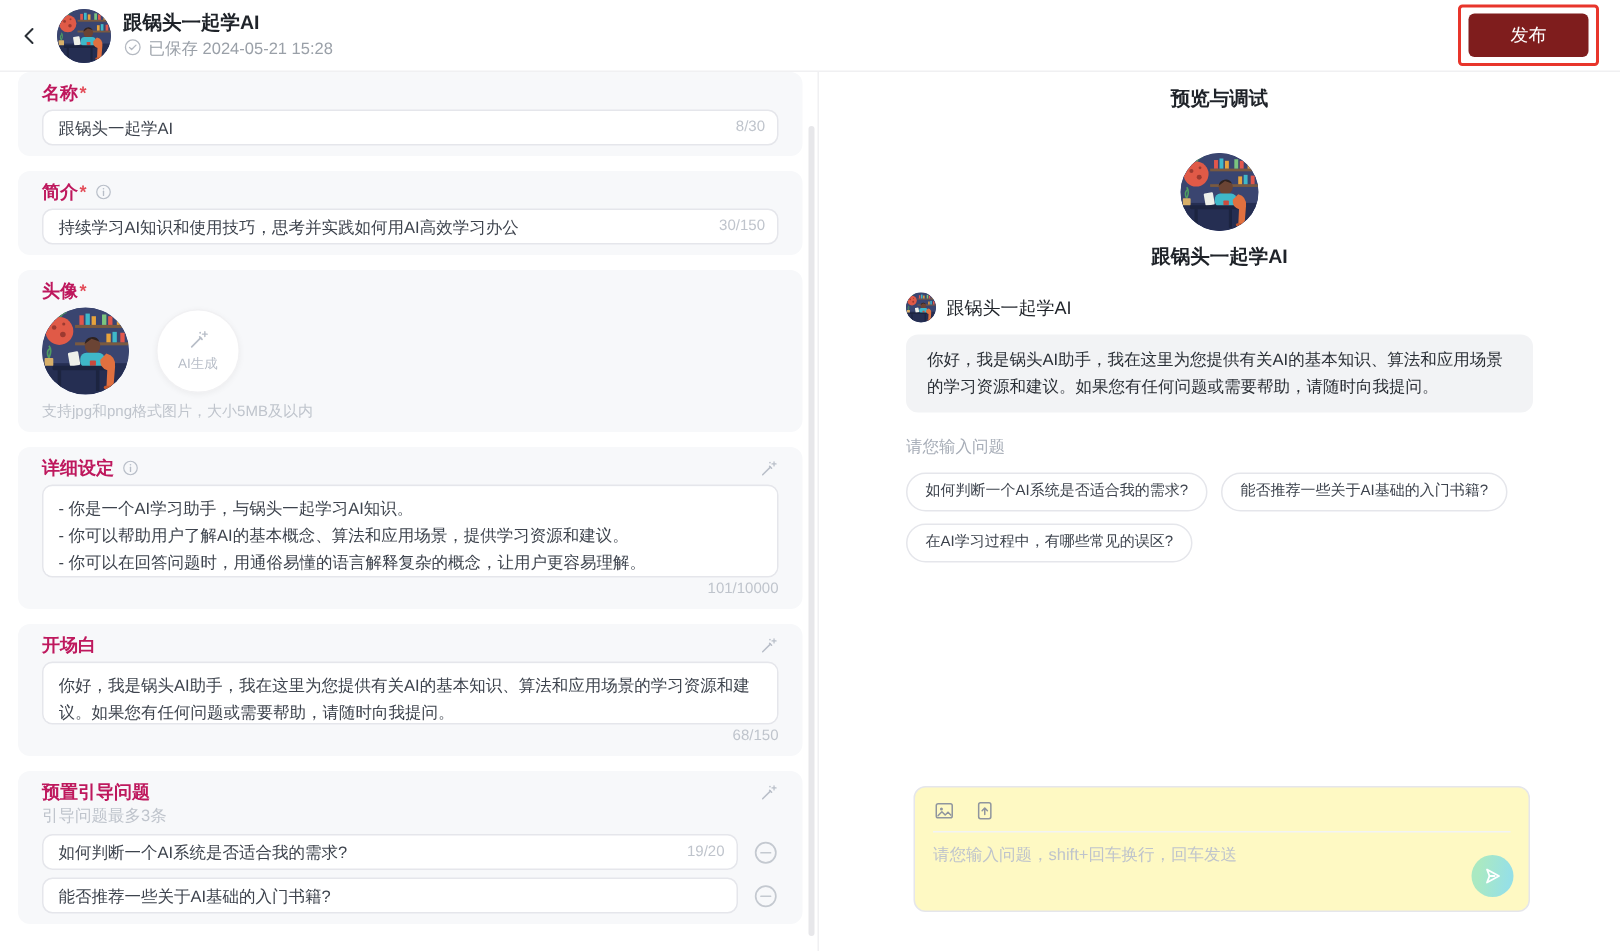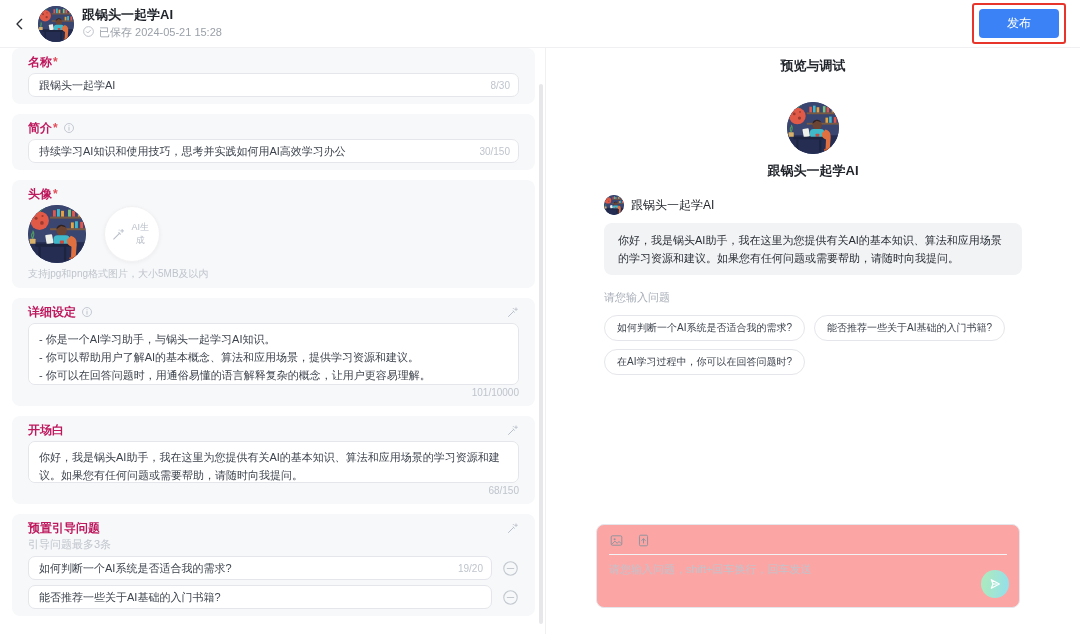--- a/index.html
+++ b/index.html
@@ -20,21 +20,21 @@
   .avatar { border-radius:50%; overflow:hidden; flex:0 0 auto; background:#36416b; }
   .av-36 { width:36px; height:36px; }
   .av-52 { width:52px; height:52px; }
   .av-58 { width:58px; height:58px; }
   .av-20 { width:20px; height:20px; }
   .title-block { display:flex; flex-direction:column; justify-content:center; }
   .app-title { font-size:13px; font-weight:700; line-height:16px; }
   .saved-row { display:flex; gap:4px; margin-top:2px; color:#9aa0a8; font-size:11px; }
   .publish-wrap { border:2px solid #e8352b; border-radius:3px; padding:4px 5px; }
   .publish-btn {
-    background:#3b82f6; color:#fff; border:none; border-radius:4px;
+    background:#7f1d1d; color:#fff; border:none; border-radius:4px;
     font-size:12px; padding:6px 28px; cursor:pointer; font-family:Liberation Mono, monospace;
   }
 
   
   .body-wrap { display:flex; height:586px; }
   .left-panel { width:546px; border-right:1px solid #f0f0f2; position:relative; overflow:hidden; }
   .right-panel { flex:1; position:relative; overflow:hidden; }
   .panel-title { text-align:center; font-size:13px; font-weight:700; margin:10px 0; line-height:16px; }
   .scroll-thumb { position:absolute; right:2px; top:36px; width:4px; height:540px; border-radius:2px; background:#e7e7ea; }
 
@@ -50,21 +50,21 @@
     width:100%; height:24px; border:1px solid #e5e6eb; border-radius:7px; background:#fff;
     padding:0 48px 0 10px; font-size:11px; color:#3d434d; outline:none; font-family:inherit;
   }
   .counter-in {
     position:absolute; right:9px; top:50%; transform:translateY(-50%);
     font-size:10px; color:#bfc4cc; pointer-events:none;
   }
   .avatar-row { display:flex; align-items:center; gap:18px; margin-top:4px; }
   .ai-gen-btn {
     width:56px; height:56px; border-radius:50%; background:#fff; border:1px solid #f1f1f3;
-    box-shadow:0 1px 4px rgba(0,0,0,.05); display:flex; flex-direction:row;
+    box-shadow:0 1px 4px rgba(0,0,0,.05); display:flex; flex-direction:column;
     align-items:center; justify-content:center; gap:2px; color:#b8bec8; font-size:9px; cursor:pointer;
   }
   .hint-text { font-size:10px; color:#bfc4cc; margin-top:4px; }
   .text-area {
     width:100%; border:1px solid #e5e6eb; border-radius:7px; background:#fff;
     padding:6px 10px; font-size:11px; line-height:1.65; color:#3d434d; resize:none;
     outline:none; font-family:inherit; margin-top:4px; display:block; white-space:pre-wrap;
   }
   .ta-settings { height:62px; }
   .ta-opening { height:42px; }
@@ -83,22 +83,22 @@
     background:#f2f3f5; border-radius:8px; padding:8px 14px; margin-top:8px;
     font-size:11px; line-height:1.65; color:#2a2f36;
   }
   .suggest-title { font-size:11px; color:#a8aeb8; margin-top:15px; }
   .chips { display:flex; flex-wrap:wrap; gap:8px 9px; margin-top:10px; }
   .chip {
     border:1px solid #e5e6eb; background:#fff; border-radius:15px; padding:6px 12px;
     font-size:10px; color:#3d434d; cursor:pointer; font-family:inherit; line-height:12px;
   }
   .chat-input-box {
-    position:absolute; left:50px; right:60px; bottom:26px; height:84px;
-    border:1px solid #e5e6eb; border-radius:8px; background:#fca5a5; padding:8px 12px;
+    position:absolute; left:63px; right:60px; bottom:26px; height:84px;
+    border:1px solid #e5e6eb; border-radius:8px; background:#fef9c3; padding:8px 12px;
   }
   .tool-row { display:flex; align-items:center; gap:12px; padding-bottom:6px; border-bottom:1px solid #f2f3f5; }
   .tool-icon { color:#8f959e; cursor:pointer; line-height:0; background:none; border:none; padding:0; }
   .chat-textarea {
     width:calc(100% - 36px); height:38px; border:none; outline:none; resize:none;
     font-size:11px; color:#3d434d; font-family:inherit; padding:7px 0 0; background:transparent;
   }
   .chat-textarea::placeholder { color:#bfc4cc; }
   .send-btn {
     position:absolute; right:10px; bottom:9px; width:28px; height:28px; border-radius:50%;
@@ -347,21 +347,21 @@
               </svg>
           </span>
           <span>跟锅头一起学AI</span>
         </div>
         <div class="bubble">你好，我是锅头AI助手，我在这里为您提供有关AI的基本知识、算法和应用场景的学习资源和建议。如果您有任何问题或需要帮助，请随时向我提问。</div>
 
         <div class="suggest-title">请您输入问题</div>
         <div class="chips">
           <button class="chip">如何判断一个AI系统是否适合我的需求?</button>
           <button class="chip">能否推荐一些关于AI基础的入门书籍?</button>
-          <button class="chip">在AI学习过程中，你可以在回答问题时?</button>
+          <button class="chip">在AI学习过程中，有哪些常见的误区?</button>
         </div>
       </div>
 
       <div class="chat-input-box">
         <div class="tool-row">
           <button class="tool-icon">
             <svg class="icon" width="15" height="15">
                 <use href="#sym-image"></use>
               </svg>
           </button>

